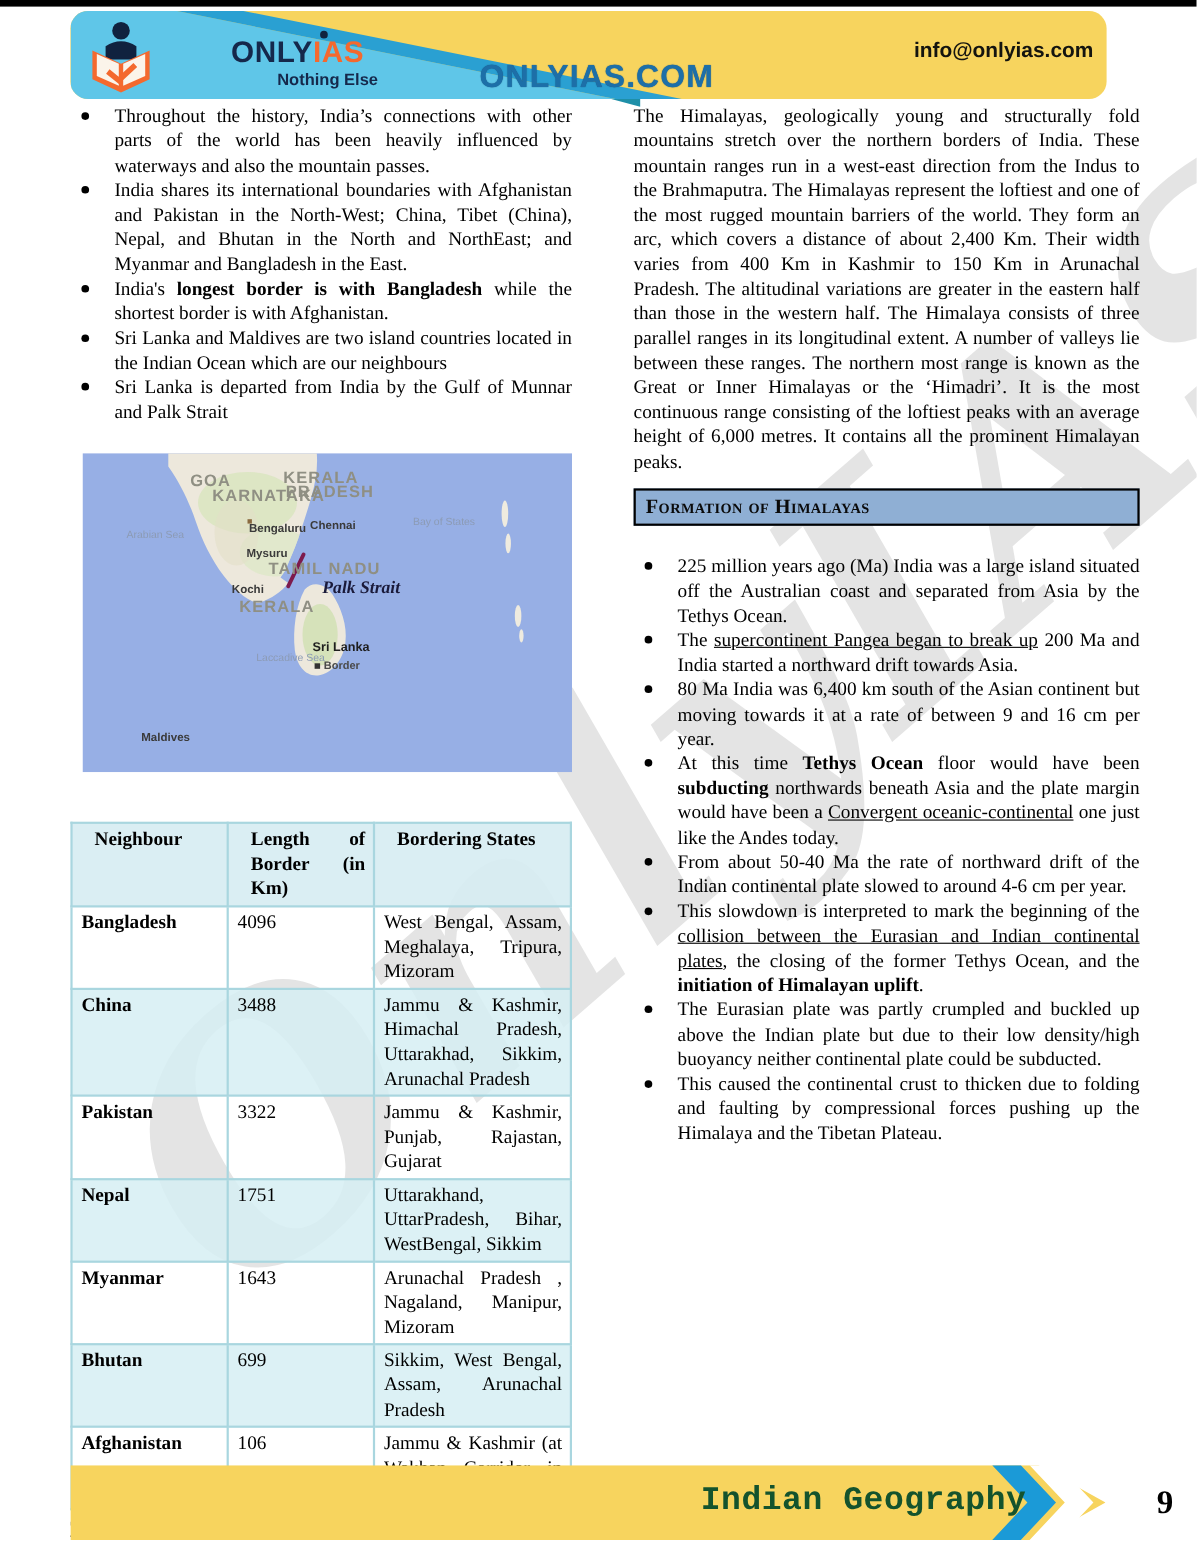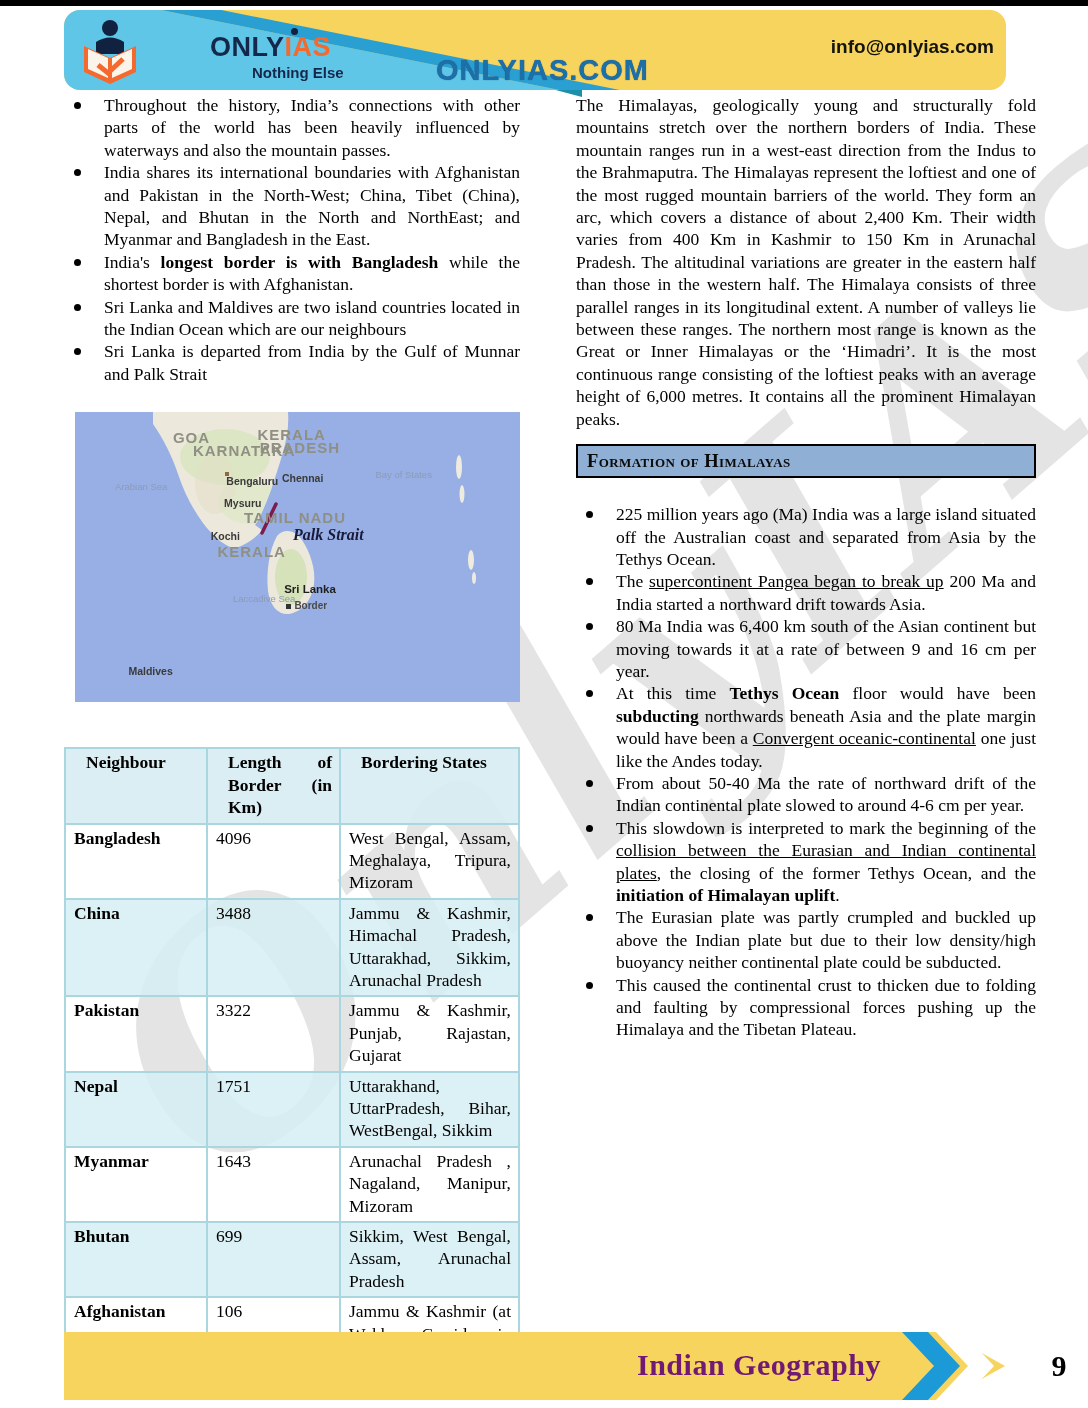--- a/index.html
+++ b/index.html
@@ -69,22 +69,22 @@
 
   
   .intro{margin:0;}
   .section-bar{margin-top:14px;height:30px;background:#8FAFD4;border:2px solid #000000;
                display:flex;align-items:center;padding-left:9px;}
   .section-bar span{font-size:18.5px;font-weight:700;font-variant:small-caps;letter-spacing:.4px;color:#0A0A0A;}
   .col-right ul.bullets{margin-top:25px;}
 
   
   .footer-banner{position:absolute;left:64px;top:1332px;width:941px;height:68px;z-index:2;}
-  .footer-label{position:absolute;left:573px;top:16px;font-family:Liberation Serif, serif;
-                font-size:30px;font-weight:800;color:#701a75;letter-spacing:.5px;}
+  .footer-label{position:absolute;left:573px;top:16px;font-family:Liberation Mono, monospace;
+                font-size:30px;font-weight:800;color:#14532d;letter-spacing:.5px;}
   .page-number{position:absolute;left:1038px;top:1349px;width:42px;text-align:center;
                font-size:30px;font-weight:600;z-index:2;}
 </style>
 </head>
 <body>
 
 <div class="page">
   <div class="top-edge"></div>
 
   <div class="watermark">OnlyIAS</div>

